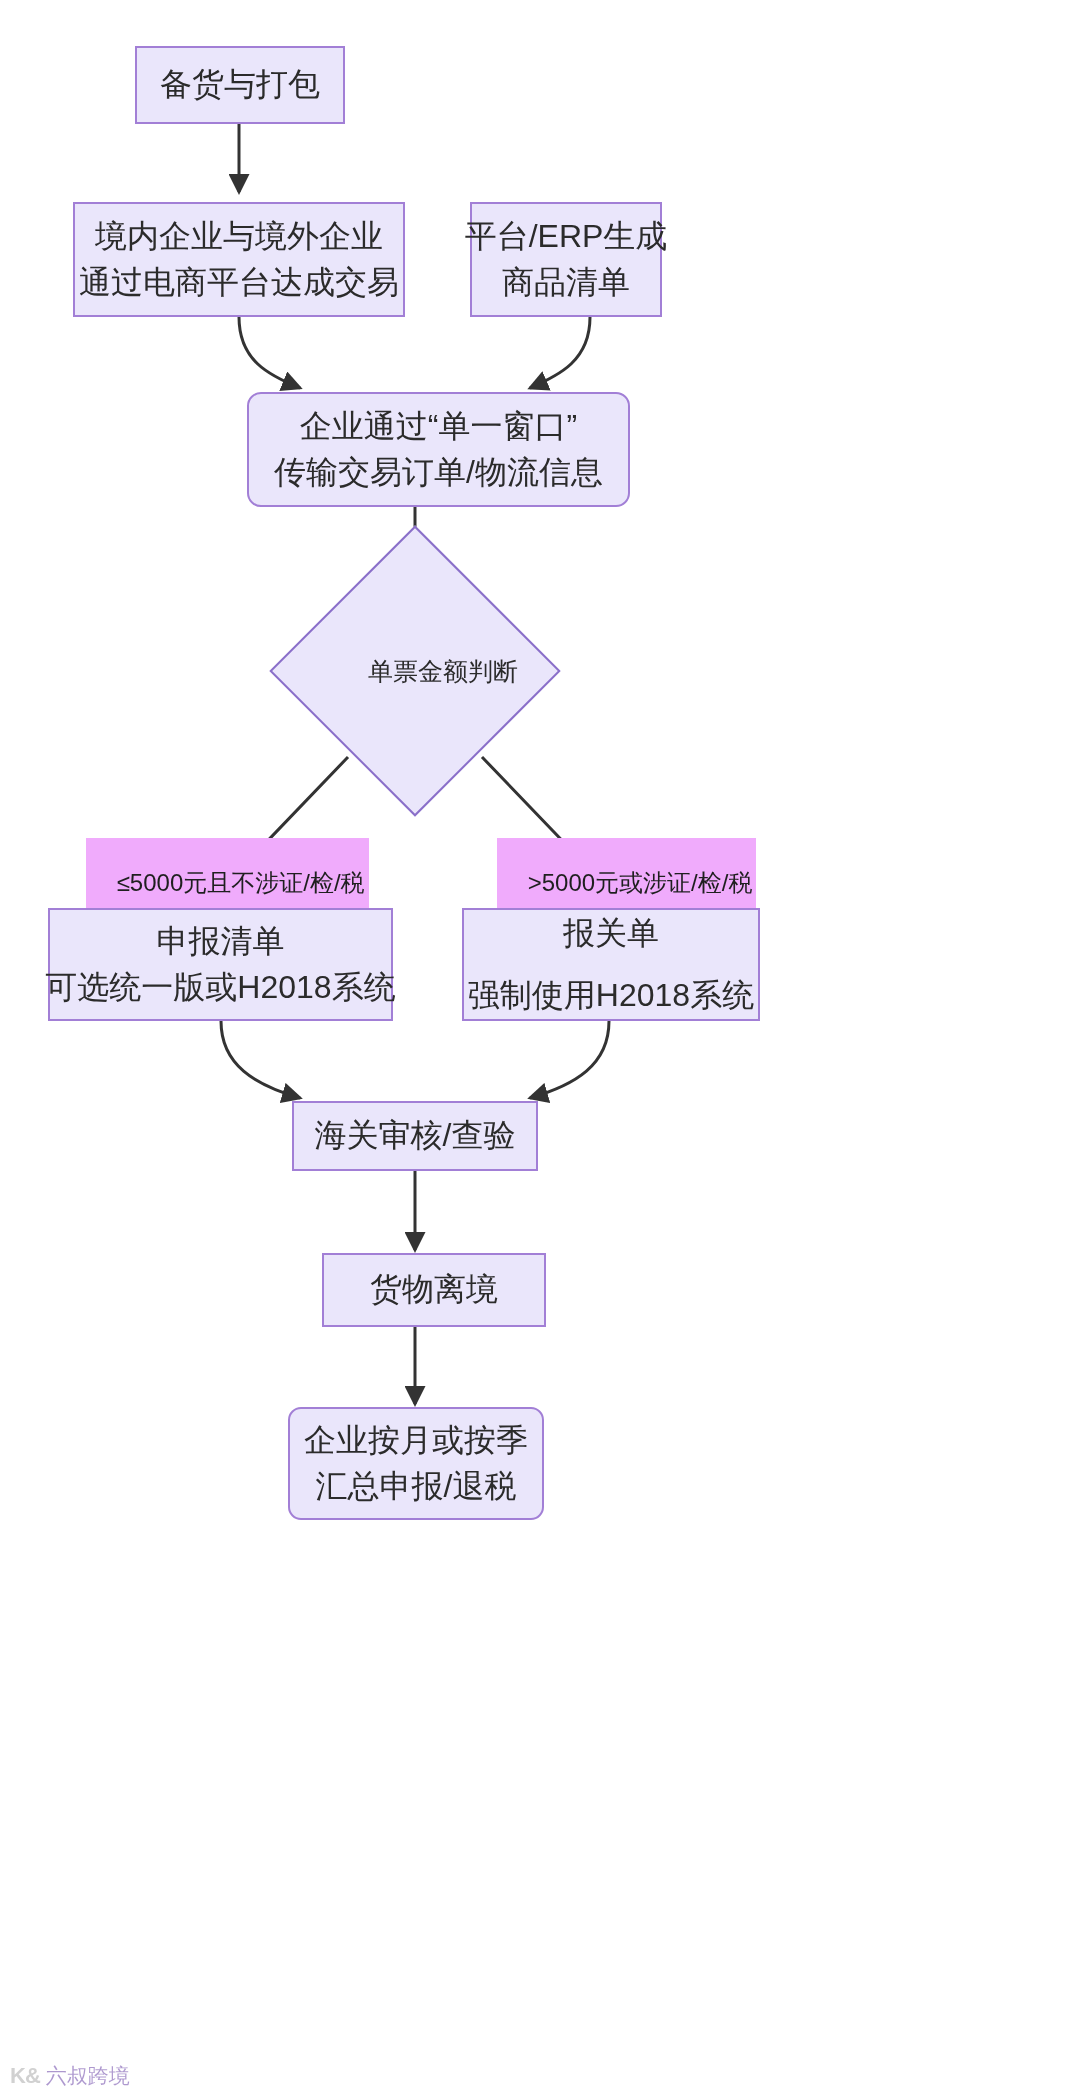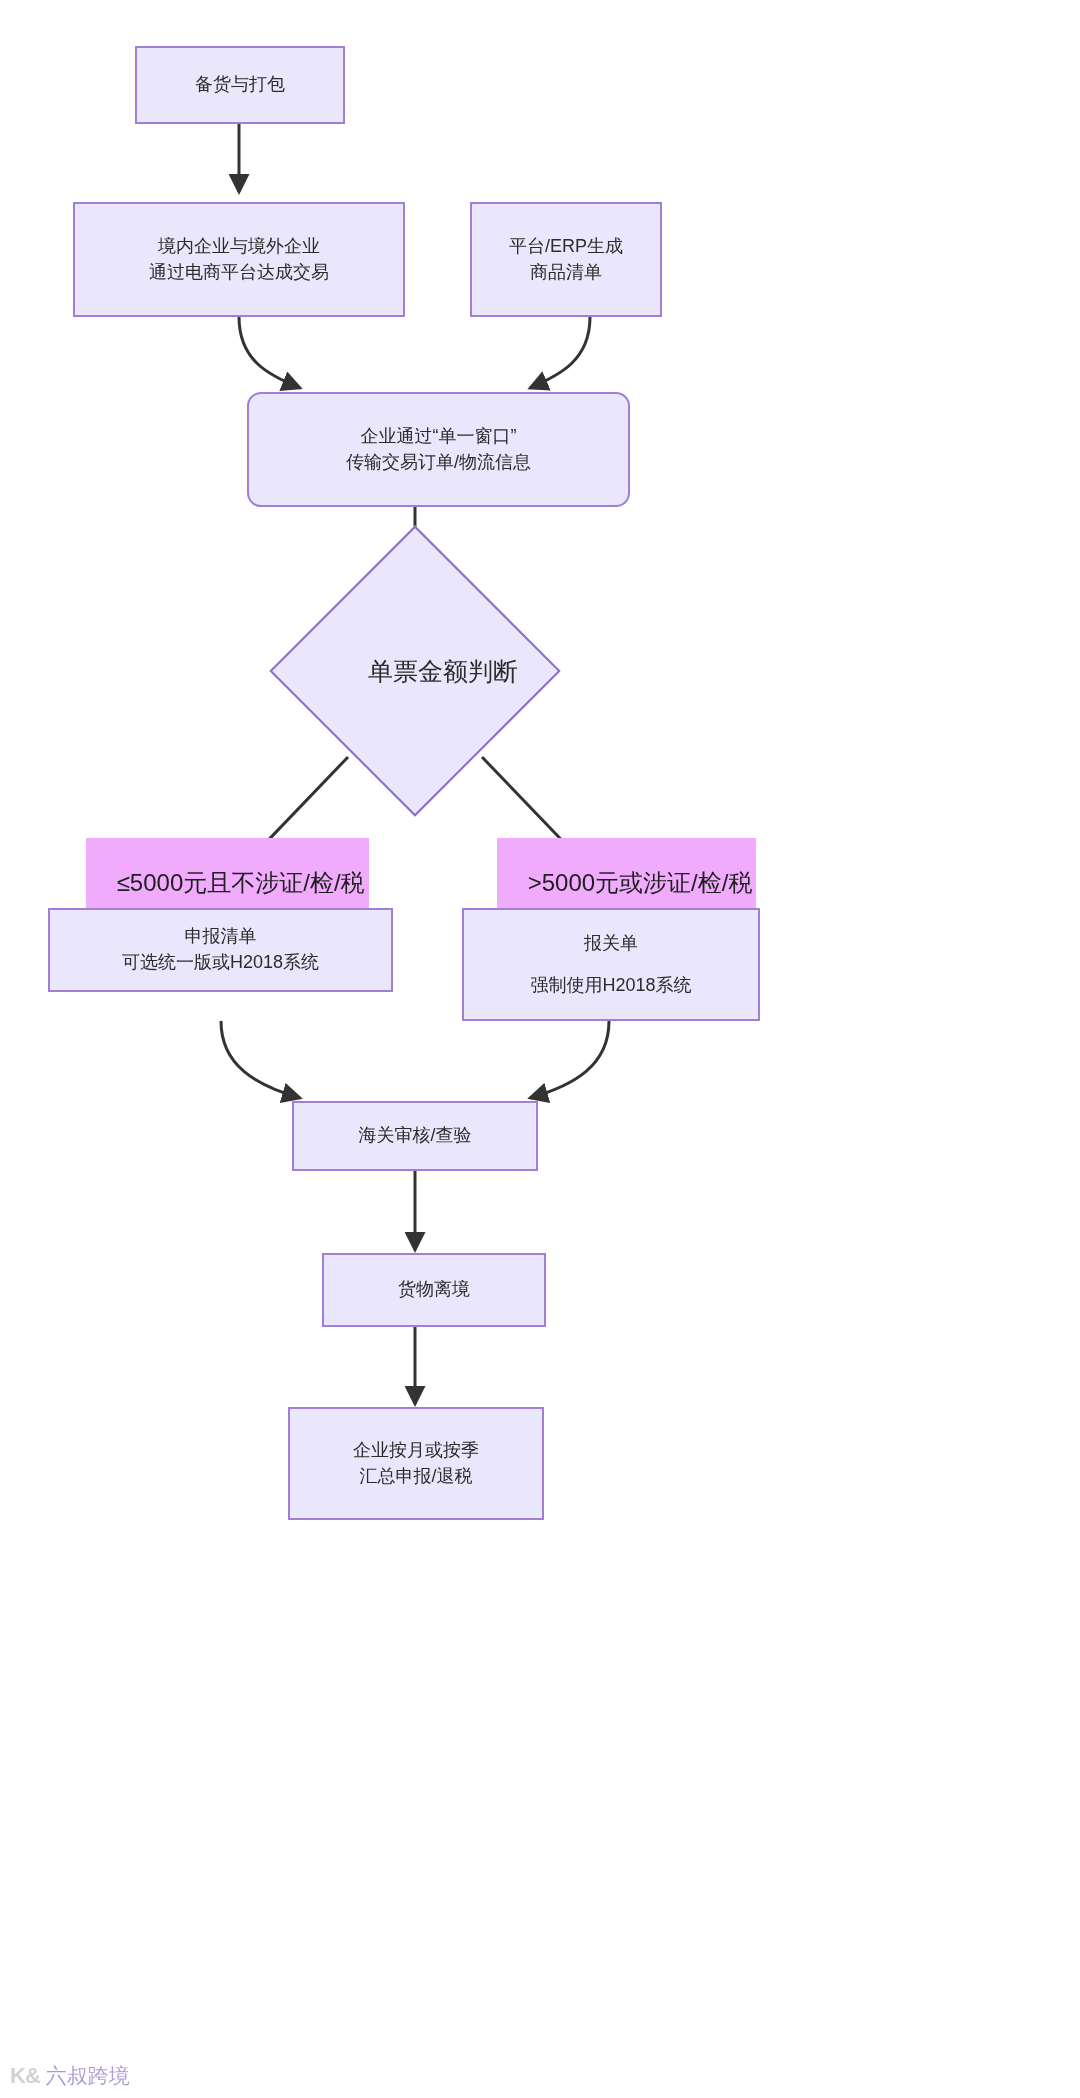--- a/index.html
+++ b/index.html
@@ -29,21 +29,21 @@
   .node {
     position: absolute;
     box-sizing: border-box;
     display: flex;
     flex-direction: column;
     align-items: center;
     justify-content: center;
     background: #eae6fb;
     border: 2px solid #a27fd6;
     color: #2b2b2b;
-    font-size: 18px;
+    font-size: 32px;
     line-height: 1.42;
     text-align: center;
     white-space: pre;
   }
   .node .ln {
     display: block;
   }
   .diamond-wrap {
     position: absolute;
     display: flex;
@@ -153,39 +153,39 @@
   </div>
 
   <div class="edge-label" style="left:86px; top:838px;">
     <span>≤5000元且不涉证/检/税</span>
   </div>
 
   <div class="edge-label" style="left:497px; top:838px;">
     <span>&gt;5000元或涉证/检/税</span>
   </div>
 
-  <div class="node" style="left:48px; top:908px; width:345px; height:84px;">
+  <div class="node" style="left:48px; top:908px; width:345px; height:113px;">
     <span class="ln">申报清单</span>
     <span class="ln">可选统一版或H2018系统</span>
   </div>
 
   <div class="node" style="left:462px; top:908px; width:298px; height:113px;gap:16px;">
     <span class="ln">报关单</span>
     <span class="ln">强制使用H2018系统</span>
   </div>
 
   <div class="node" style="left:292px; top:1101px; width:246px; height:70px;">
     <span class="ln">海关审核/查验</span>
   </div>
 
   <div class="node" style="left:322px; top:1253px; width:224px; height:74px;">
     <span class="ln">货物离境</span>
   </div>
 
-  <div class="node" style="left:288px; top:1407px; width:256px; height:113px;">
+  <div class="node" style="left:288px; top:1407px; width:256px; height:113px;border-radius:13px;">
     <span class="ln">企业按月或按季</span>
     <span class="ln">汇总申报/退税</span>
   </div>
 
   <div class="watermark">
     <span class="wm-logo">K&amp;</span>
     <span class="wm-text">六叔跨境</span>
   </div>
 
 </div>

